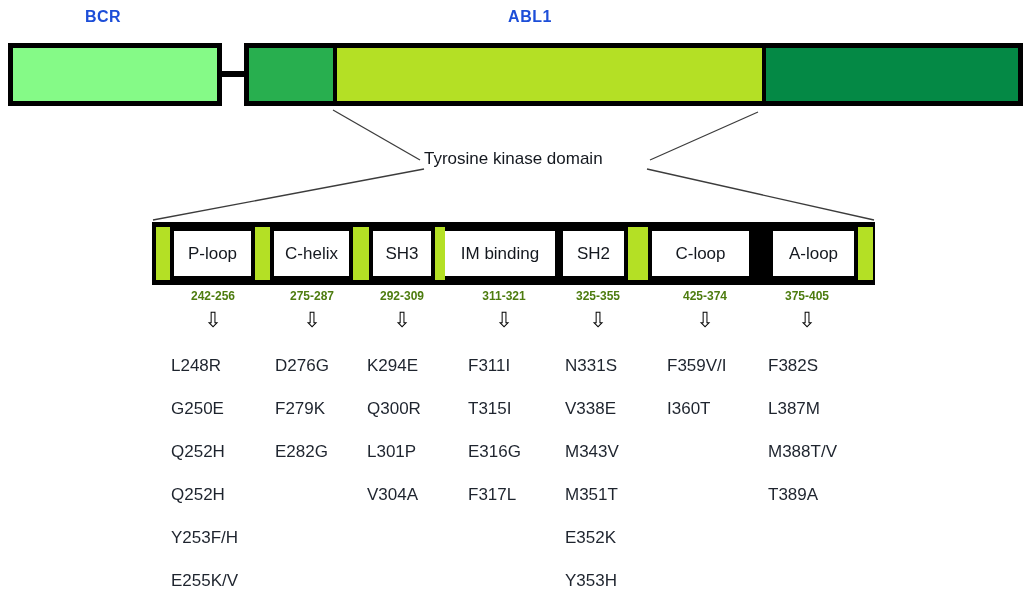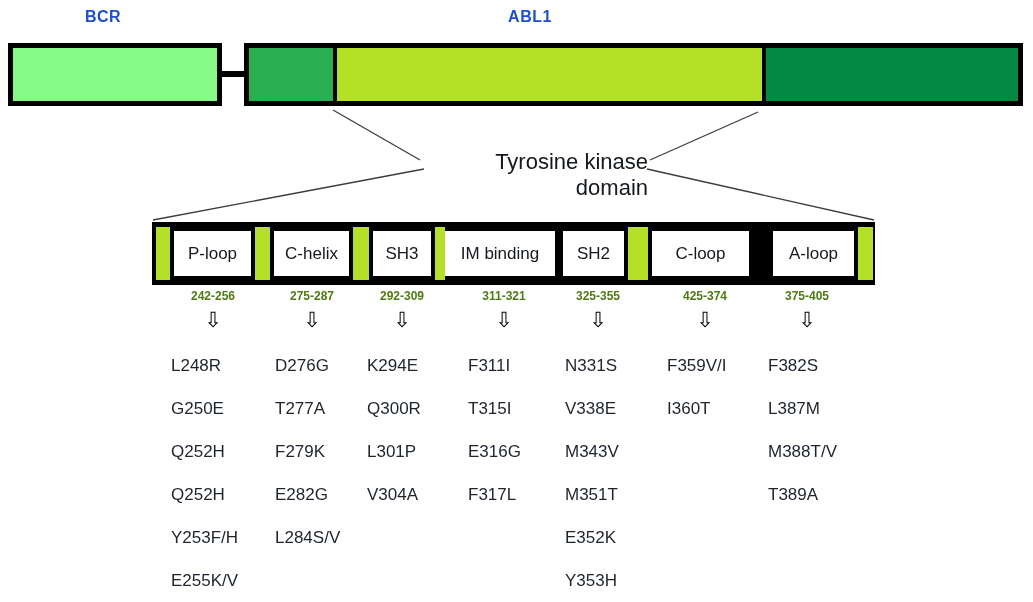--- a/index.html
+++ b/index.html
@@ -17,22 +17,22 @@
   }
   #bcr-bar { left:8px; width:214px; background:#85fa87; }
   #abl1-bar { left:244px; width:779px; display:flex; align-items:stretch; padding:0; }
   #abl1-bar .divider { width:4px; background:#000; }
   .seg1 { width:84px; background:#28af4f; }
   .seg2 { flex:1; background:#b4e025; }
   .seg3 { width:252px; background:#048945; }
   #connector { position:absolute; left:218px; top:71px; width:30px; height:6px; background:#000; }
   #leader-lines { position:absolute; left:0; top:0; pointer-events:none; }
   #kinase-label {
-    position:absolute; left:424px; top:149px; width:224px; text-align:right;
-    font-size:22px; color:#14181f;
+    position:absolute; left:424px; top:149px; width:224px; text-align:left;
+    font-size:17px; color:#14181f;
   }
   #detail-bar {
     position:absolute; left:152px; top:222px; width:723px; height:63px;
     background:#000; display:flex; align-items:center; padding:0 4px;
     box-sizing:border-box;
   }
   .strip { height:53px; background:#b4e025; flex:0 0 auto; }
   .dbox {
     height:45px; background:#ffffff; text-align:center; line-height:45px;
     font-size:17px; color:#14181f; flex:0 0 auto; white-space:nowrap; overflow:hidden;
@@ -113,24 +113,22 @@
   <ul class="mutcol" style="left:171px;">
     <li>L248R</li>
     <li>G250E</li>
     <li>Q252H</li>
     <li>Q252H</li>
     <li>Y253F/H</li>
     <li>E255K/V</li>
   </ul>
   <ul class="mutcol" style="left:275px;">
     <li>D276G</li>
-    <li>T277A</li>
     <li>F279K</li>
     <li>E282G</li>
-    <li>L284S/V</li>
   </ul>
   <ul class="mutcol" style="left:367px;">
     <li>K294E</li>
     <li>Q300R</li>
     <li>L301P</li>
     <li>V304A</li>
   </ul>
   <ul class="mutcol" style="left:468px;">
     <li>F311I</li>
     <li>T315I</li>

